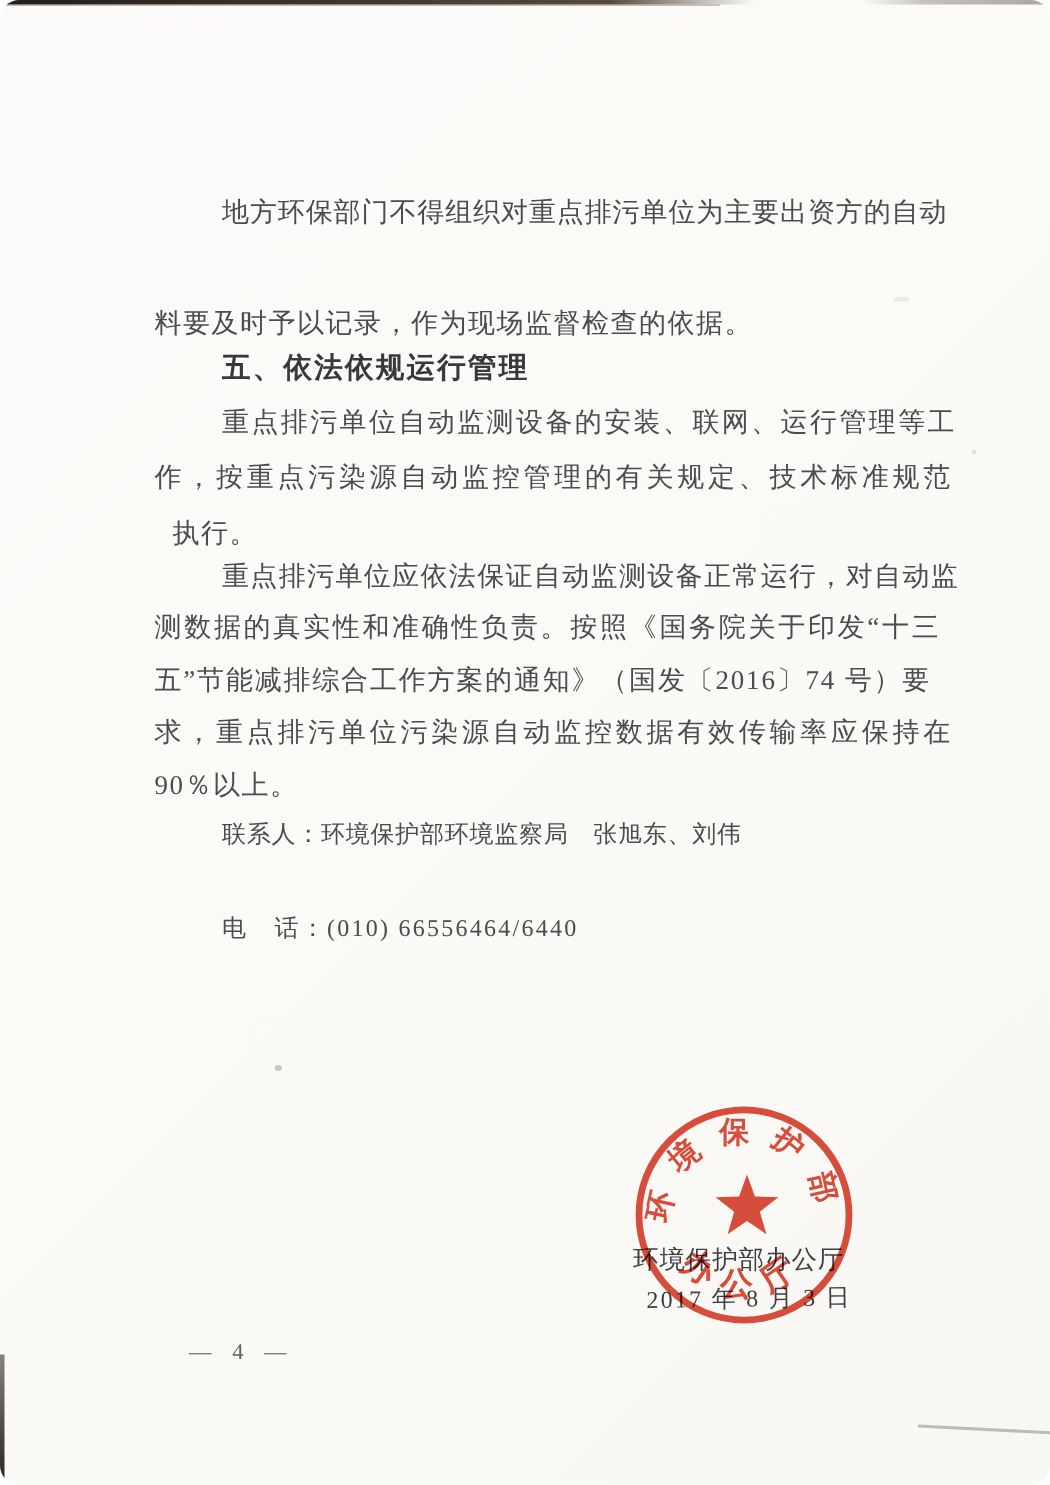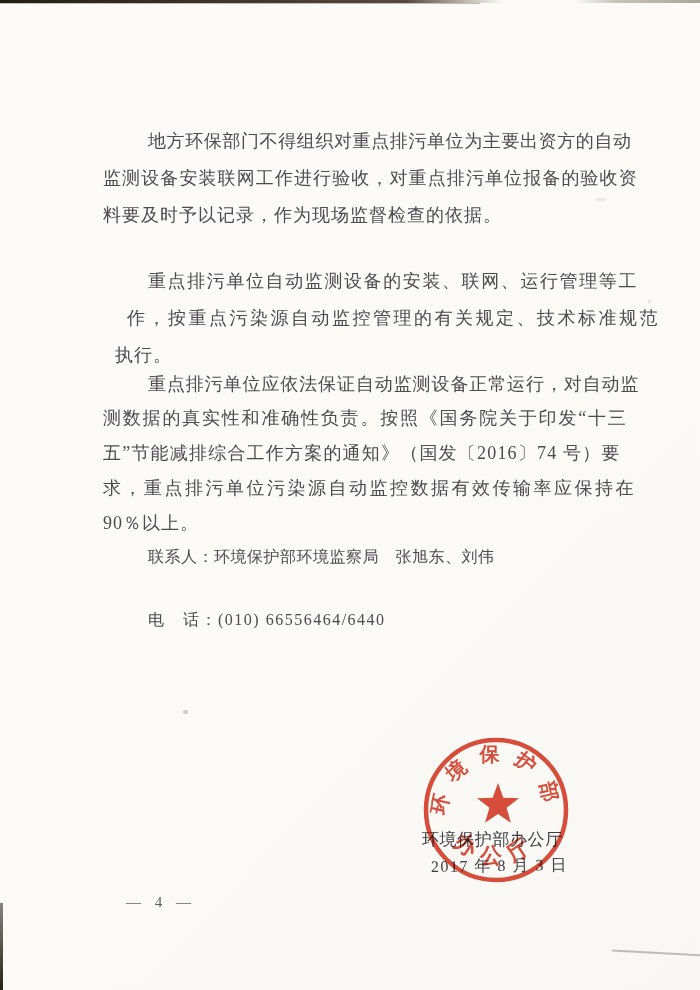--- a/index.html
+++ b/index.html
@@ -3,20 +3,21 @@
 <meta charset="utf-8">
 <style>
   html,body { margin:0; padding:0; }
   .page {
     position: relative;
     width: 700px;
     height: 990px;
     background: linear-gradient(135deg, #fcfbf9 0%, #fbfaf7 55%, #f8f7f4 100%);
     overflow: hidden;
     font-family: "Liberation Serif", "DejaVu Serif", serif;
+    border-radius: 13px;
   }
   
   .edge-top {
     position:absolute; top:0; left:0; width:700px; height:3px;
     background: linear-gradient(to right,
       #241d18 0%, #3d332b 30%, #57493f 58%, #b9b2aa 66%,
       rgba(200,195,190,0) 72%, rgba(200,195,190,0) 82%,
       #c7c2bc 88%, #aaa49d 100%);
   }
   .edge-top2 {
@@ -79,26 +80,26 @@
 
   <div class="edge-top"></div>
   <div class="edge-top2"></div>
   <div class="edge-left-bottom"></div>
   <div class="edge-br-line"></div>
   <div class="speck s1"></div>
   <div class="speck s2"></div>
   <div class="speck s3"></div>
 
   <div class="line" style="top:128px;left:148px;letter-spacing:0.6px;">地方环保部门不得组织对重点排污单位为主要出资方的自动</div>
-  <div class="line" style="top:165px;left:103px;letter-spacing:1.1px;">监测设备安装联网工作进行验收，对重点排污单位报备的验收资</div>
   <div class="line" style="top:202px;left:103px;letter-spacing:1px;">料要及时予以记录，作为现场监督检查的依据。</div>
 
+  <div class="line heading" style="top:233px;left:148px;letter-spacing:1.5px;">五、依法依规运行管理</div>
 
   <div class="line" style="top:268px;left:148px;letter-spacing:1.6px;">重点排污单位自动监测设备的安装、联网、运行管理等工</div>
-  <div class="line" style="top:305px;left:103px;letter-spacing:2.5px;margin-left:24px;">作，按重点污染源自动监控管理的有关规定、技术标准规范</div>
+  <div class="line" style="top:305px;left:103px;letter-spacing:2.5px;">作，按重点污染源自动监控管理的有关规定、技术标准规范</div>
   <div class="line" style="top:342px;left:103px;letter-spacing:1px;margin-left:12px;">执行。</div>
 
   <div class="line" style="top:371px;left:148px;letter-spacing:0.9px;">重点排污单位应依法保证自动监测设备正常运行，对自动监</div>
   <div class="line" style="top:405px;left:103px;letter-spacing:1.8px;">测数据的真实性和准确性负责。按照《国务院关于印发“十三</div>
   <div class="line" style="top:440px;left:103px;letter-spacing:1.2px;">五”节能减排综合工作方案的通知》（国发〔2016〕74 号）要</div>
   <div class="line" style="top:475px;left:103px;letter-spacing:2.5px;text-align:right;">求，重点排污单位污染源自动监控数据有效传输率应保持在</div>
   <div class="line" style="top:510px;left:103px;letter-spacing:1px;">90％以上。</div>
 
   <div class="line small" style="top:544px;left:148px;letter-spacing:0.5px;">联系人：环境保护部环境监察局　张旭东、刘伟</div>
   <div class="line small" style="top:607px;left:148px;letter-spacing:1.5px;">电　话：(010) 66556464/6440</div>

